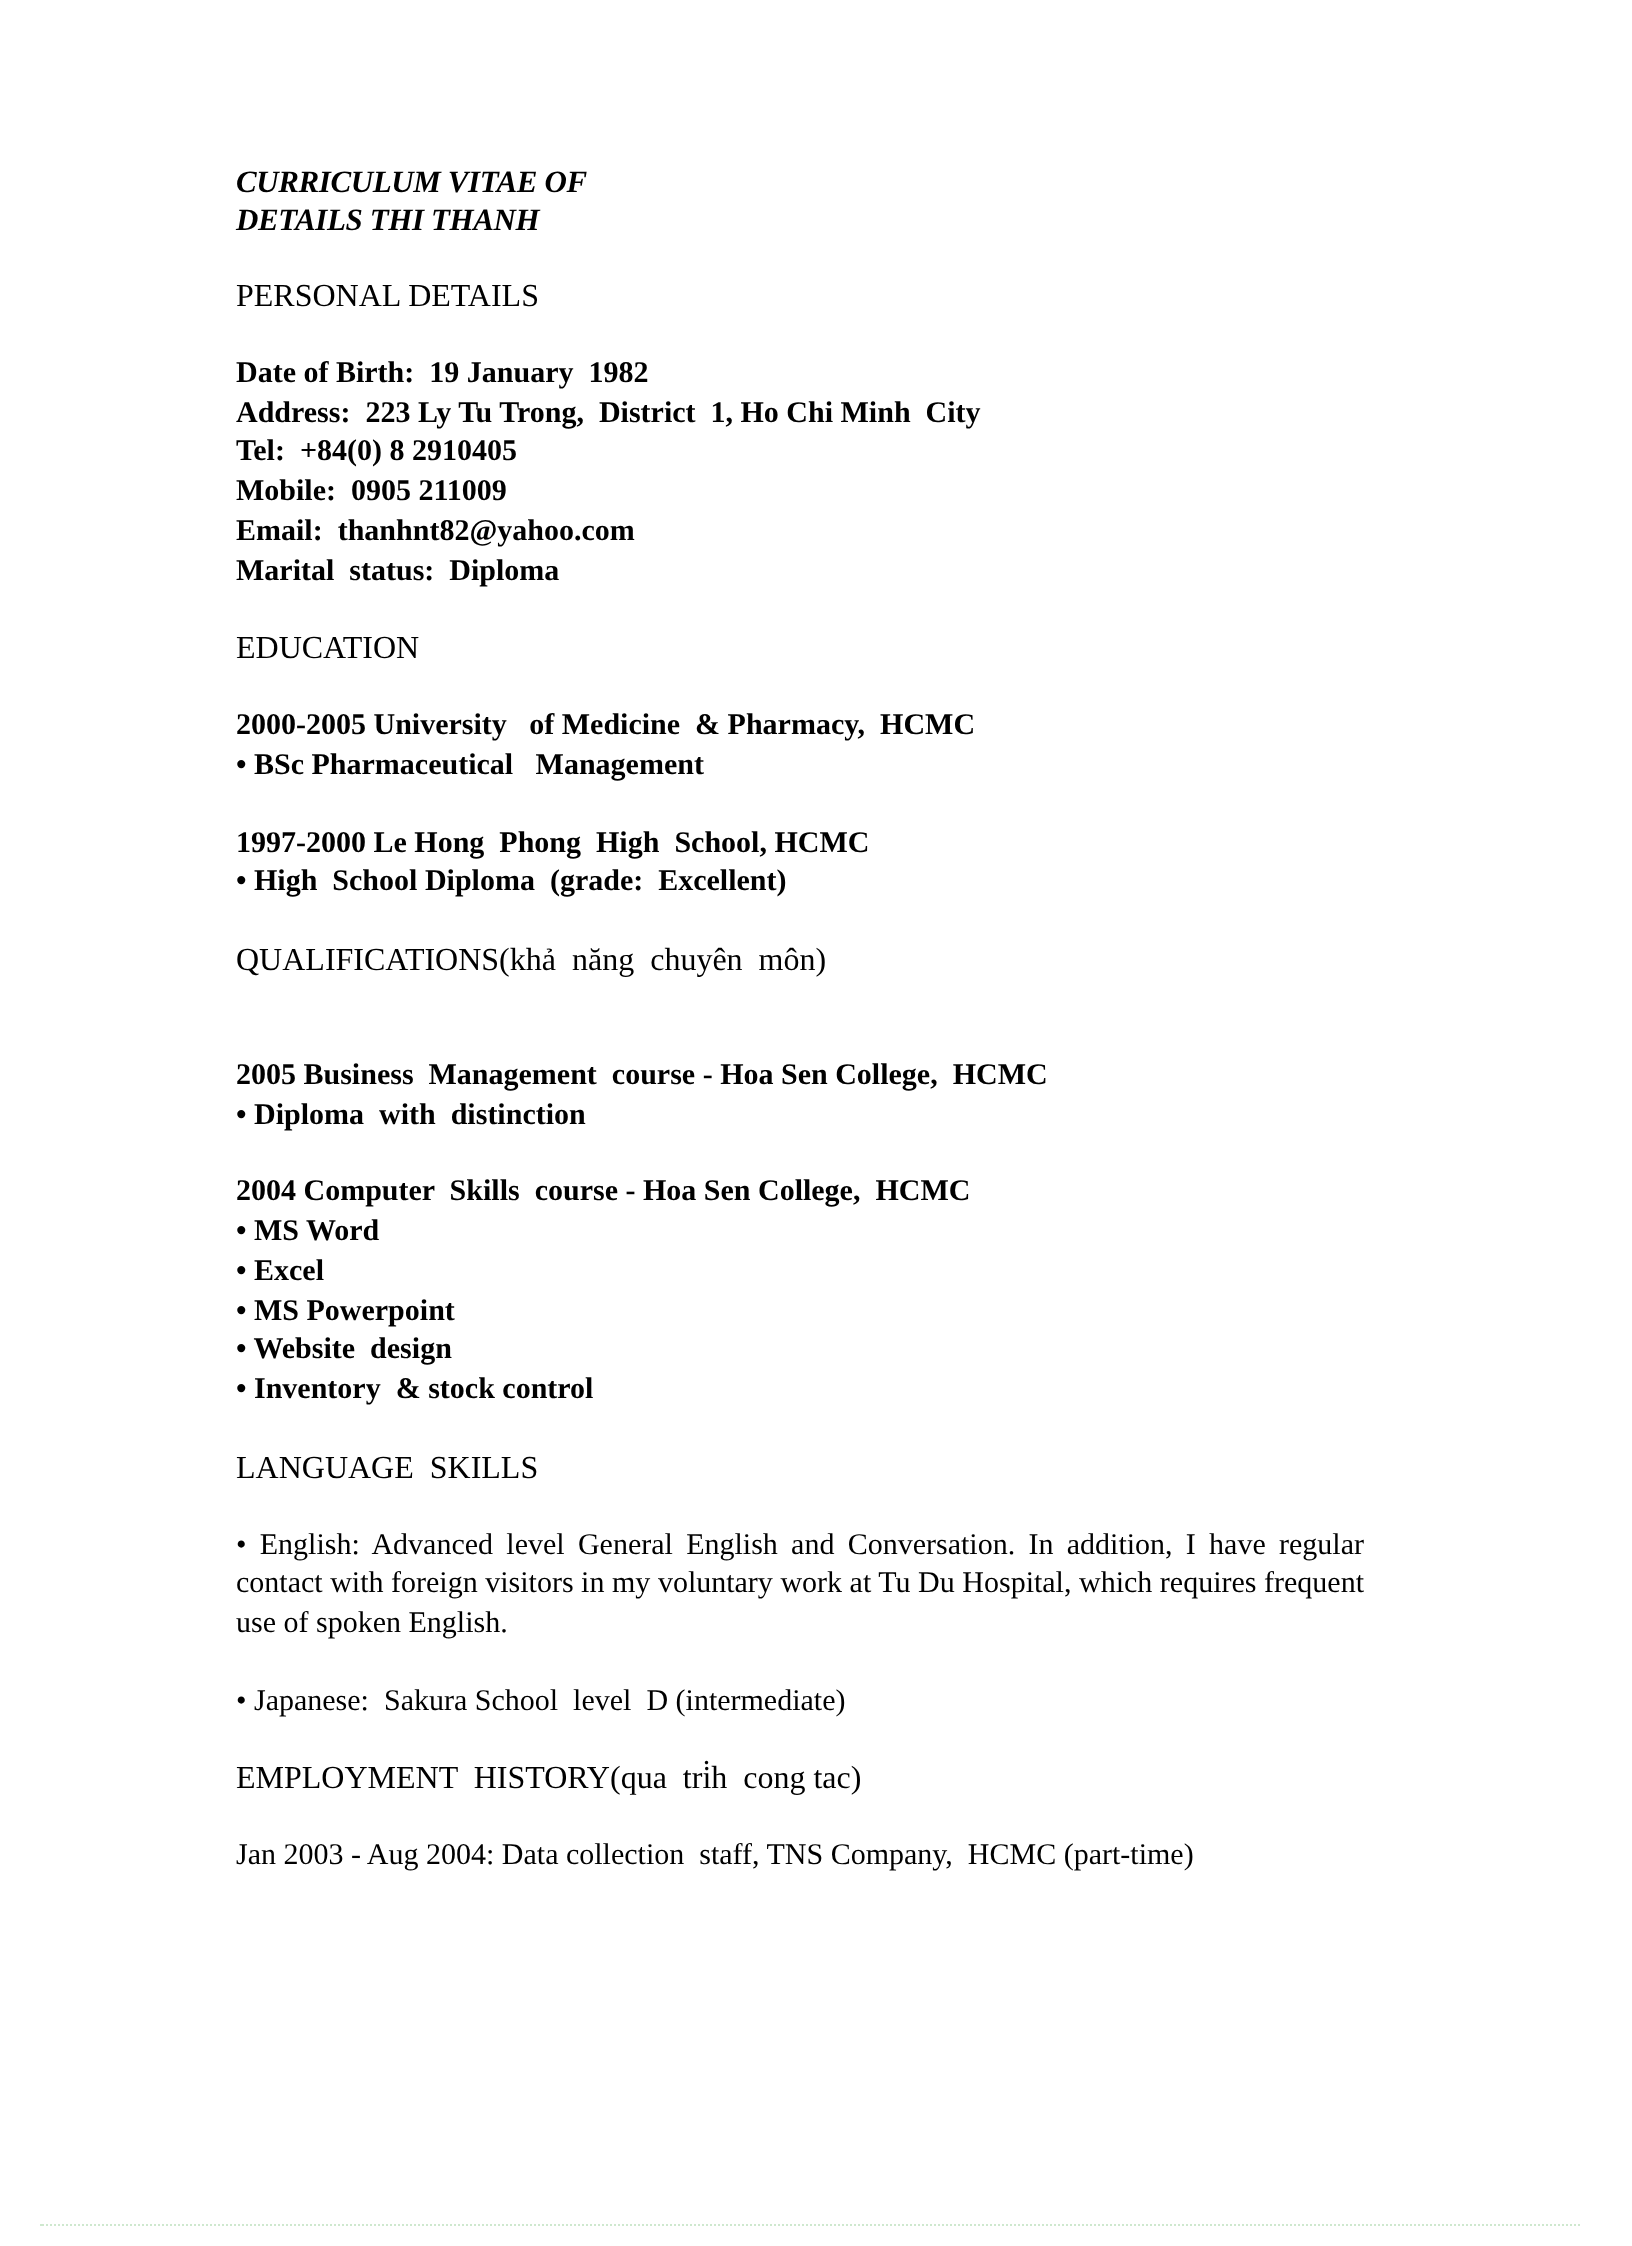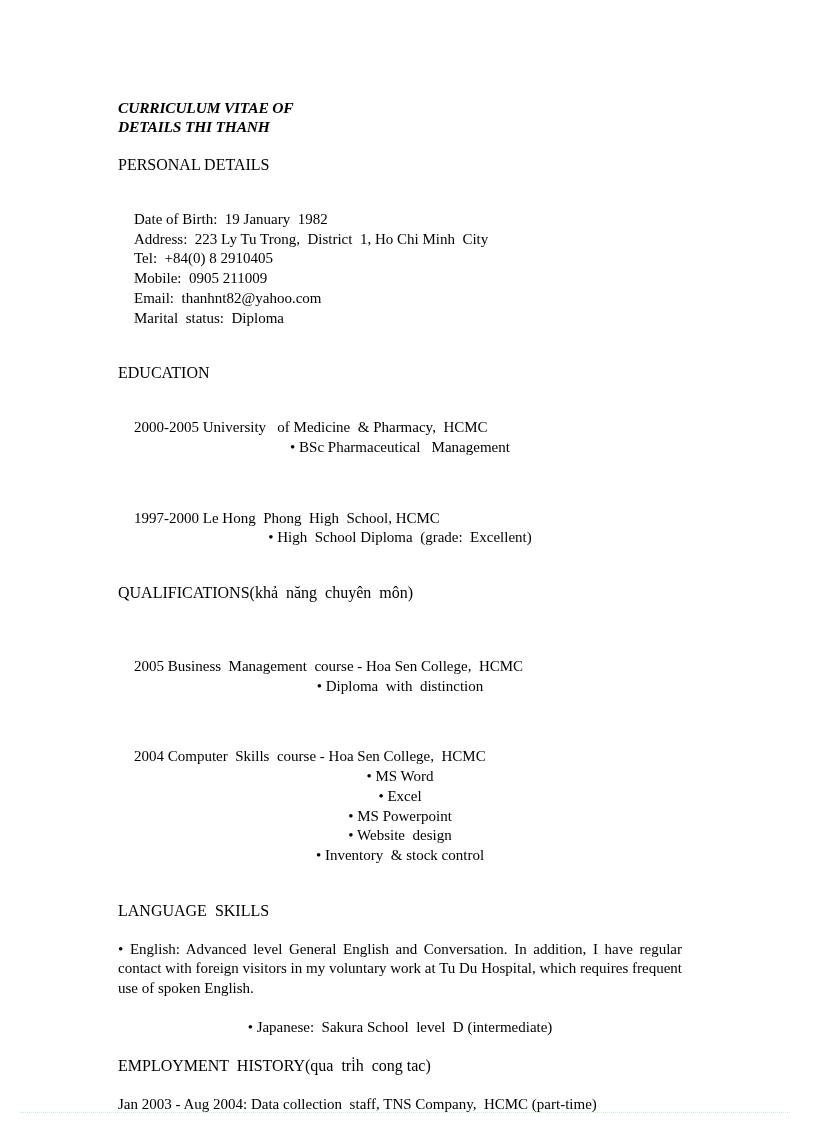--- a/index.html
+++ b/index.html
@@ -15,21 +15,21 @@
     position: relative;
     width: 816px;
     height: 1123px;
     background: #ffffff;
     overflow: hidden;
     box-sizing: border-box;
   }
   .content {
     position: absolute;
     left: 118px;
-    top: 98px;
+    top: 82px;
     width: 564px;
   }
 
   
   .doc-title {
     font-weight: bold;
     font-style: italic;
     font-size: 15.5px;
     line-height: 19px;
     letter-spacing: -0.2px;
@@ -50,39 +50,38 @@
     font-size: 15px;
     line-height: 19.7px;
     margin: 0;
     white-space: pre-wrap;
   }
   .bullet-line {
     font-size: 15px;
     line-height: 19.7px;
     margin: 0;
     white-space: pre-wrap;
-    text-align: center;
   }
 
   
   .para-justified {
     font-size: 15px;
     line-height: 19.7px;
     margin: 0;
     text-align: justify;
     text-justify: inter-word;
     width: 564px;
   }
 
   
   .gap-lg { height: 19px; }
   .gap-md { height: 19px; }
   .gap-sm { height: 19px; }
 
-  .block { margin: 16px; padding: 0; }
+  .block { margin: 0; padding: 0; font-weight: bold; }
 
   
   .bottom-rule {
     position: absolute;
     left: 20px;
     top: 1112px;
     width: 770px;
     height: 1px;
     border-top: 1px dotted #cfe8cf;
   }

